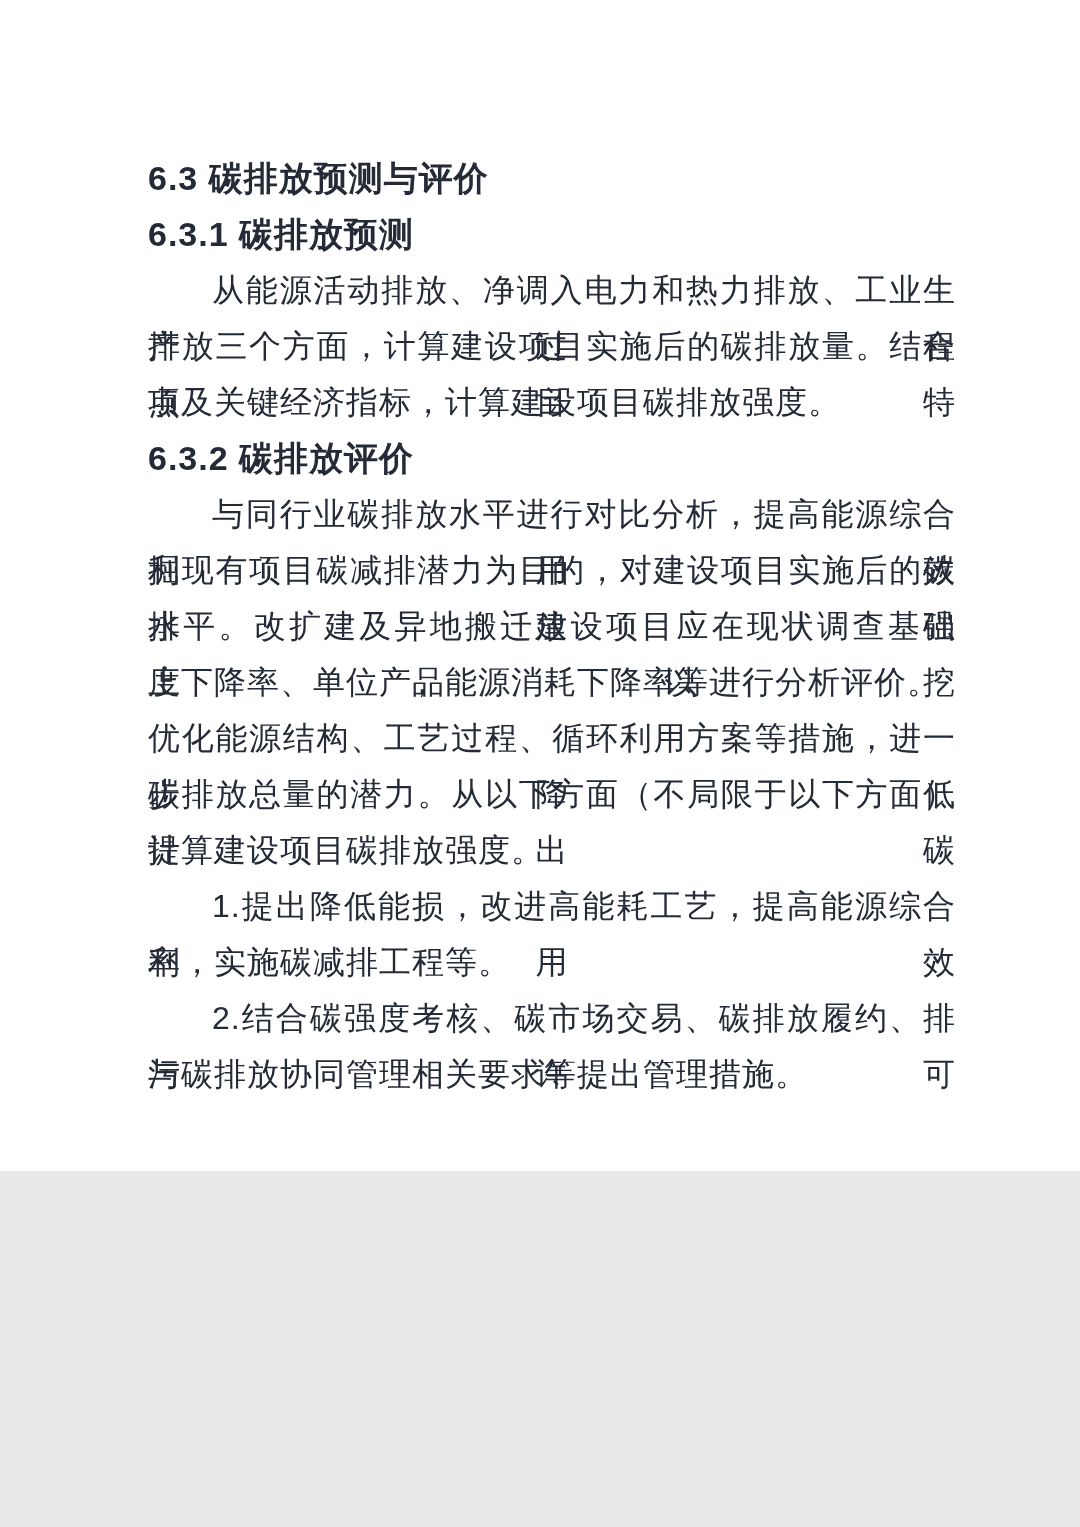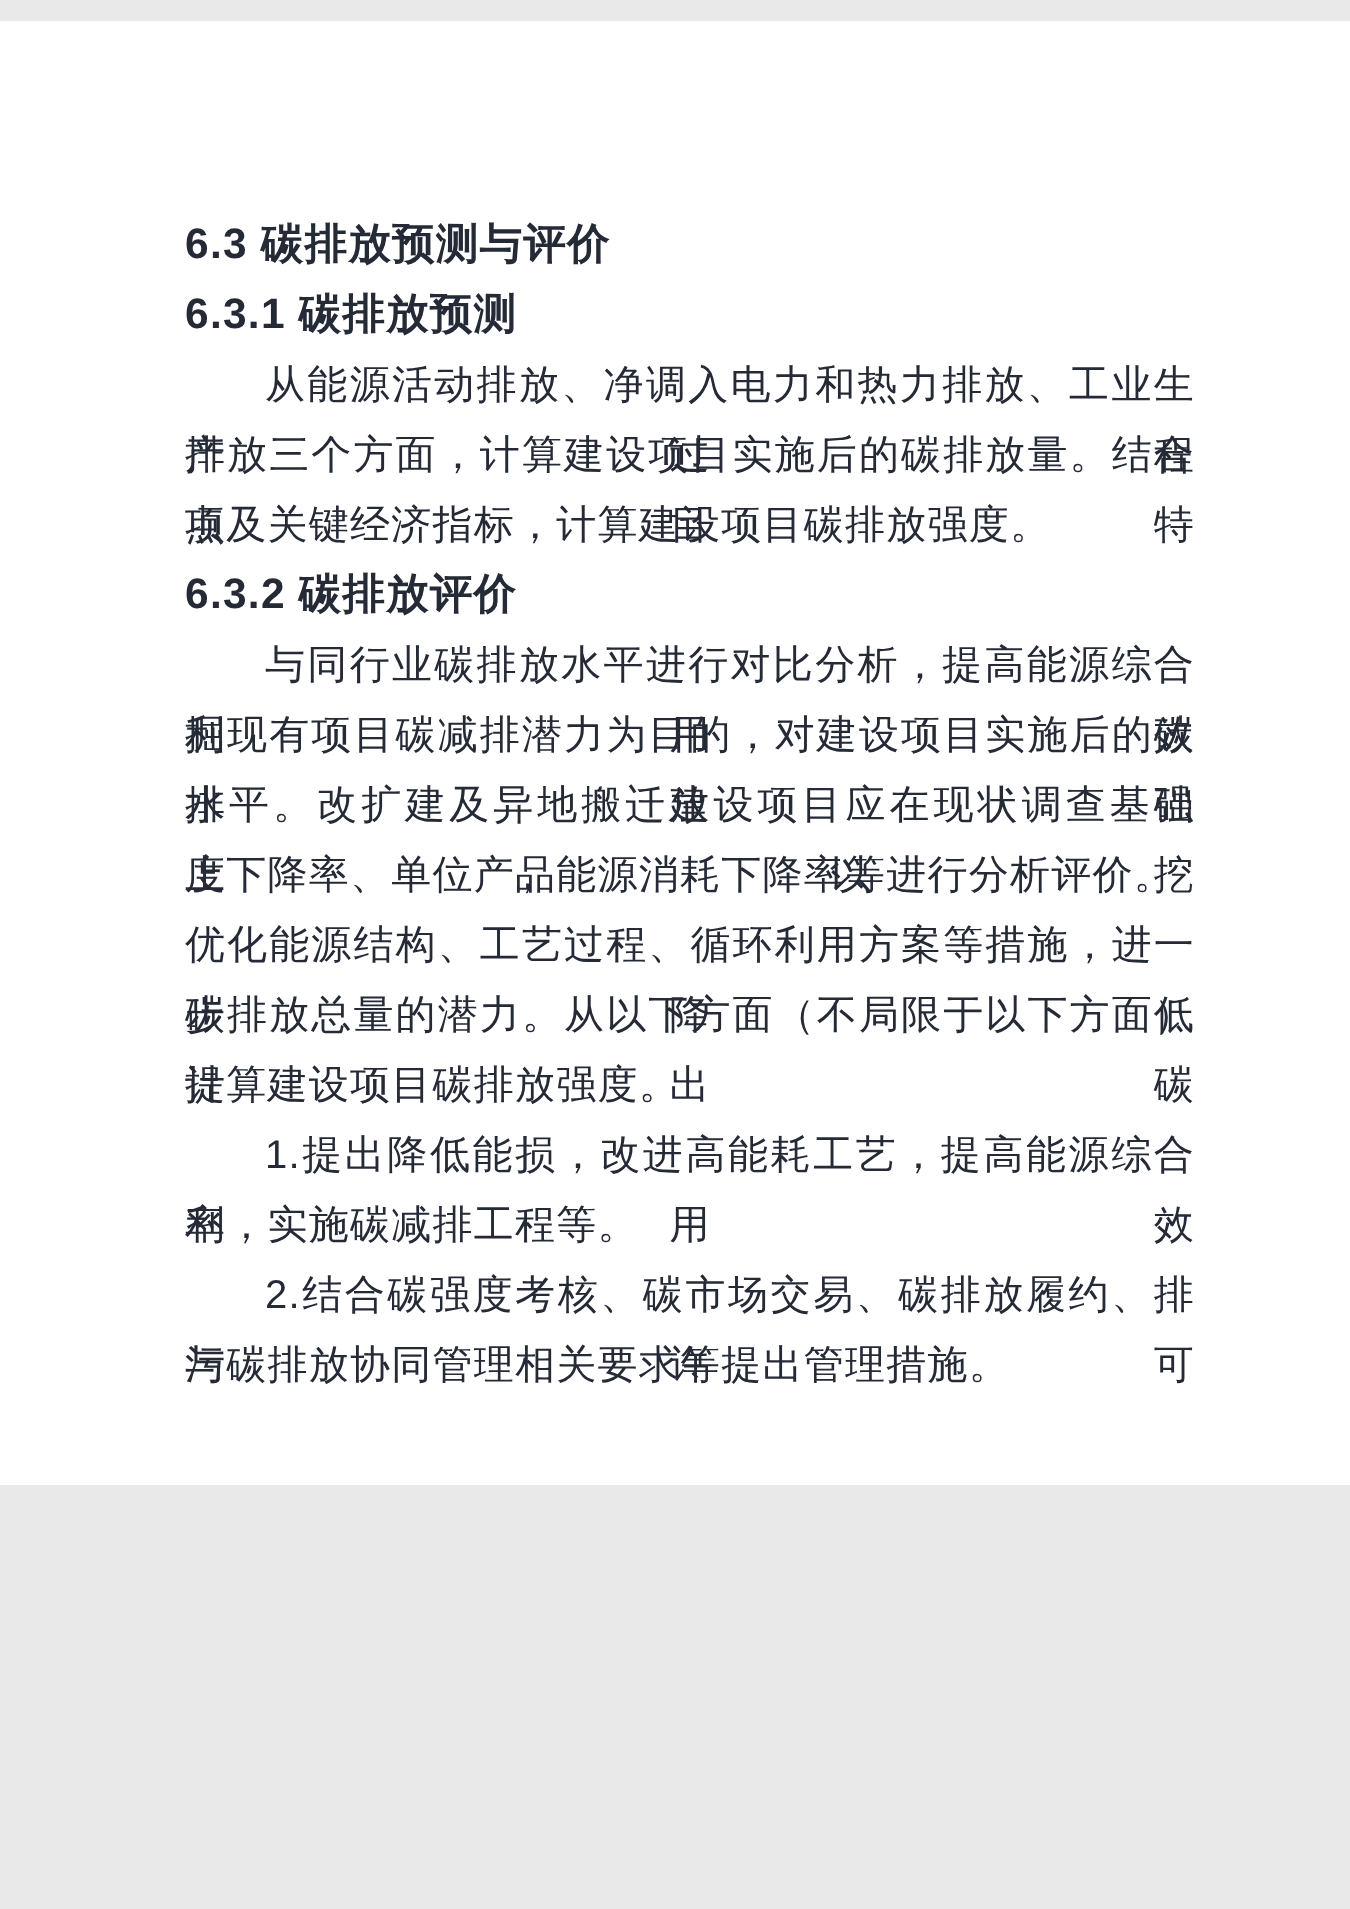--- a/index.html
+++ b/index.html
@@ -1,20 +1,20 @@
 <!DOCTYPE html>
 <html><head>
 <meta charset="utf-8">
 <style>
   html, body { margin: 0; padding: 0; background: #e9e9e9; }
   .page {
     position: relative;
     width: 1080px;
     height: 1171px;
-    margin: 17px auto;
+    margin: 0 auto;
     background: #ffffff;
     font-family: "Liberation Sans", sans-serif;
     color: #242a36;
     overflow: hidden;
   }
   .content {
     position: absolute;
     left: 148px;
     top: 150px;
     width: 808px;

